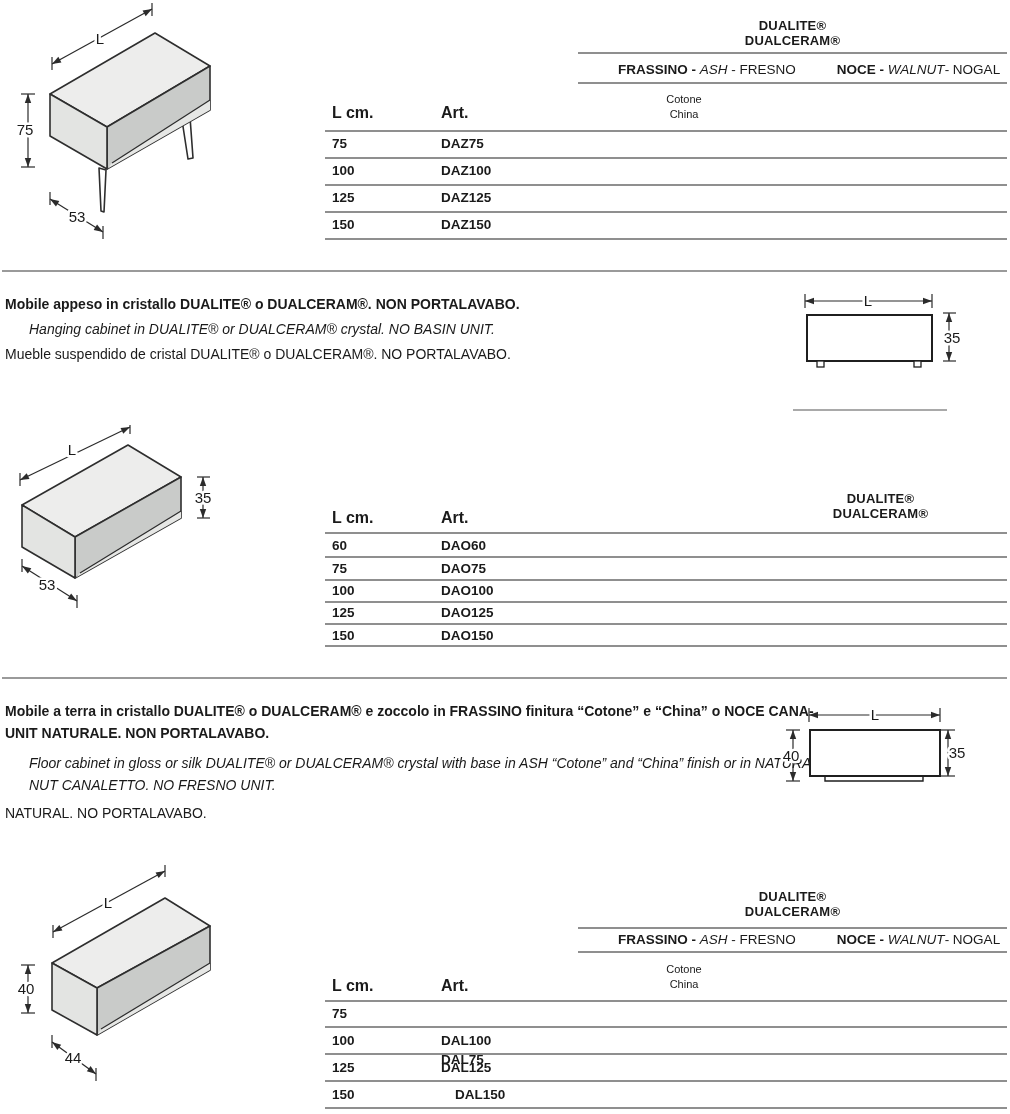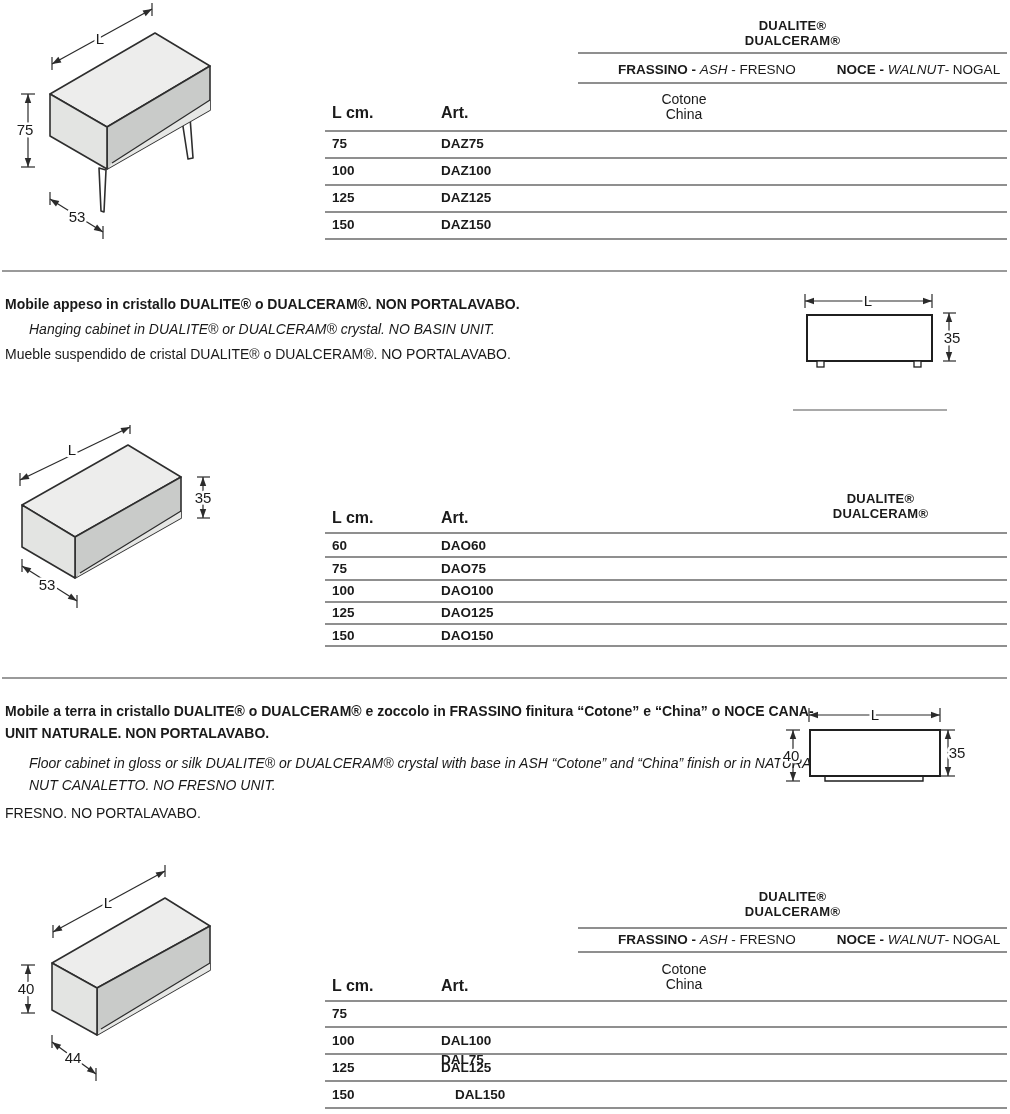--- a/index.html
+++ b/index.html
@@ -6,21 +6,21 @@
   .page{position:relative;width:1010px;height:1114px;background:#ffffff;
         font-family:"Liberation Sans",sans-serif;color:#1a1a1a;overflow:hidden;}
   .abs{position:absolute;white-space:nowrap;}
   .hline{position:absolute;height:1.5px;background:#8f8f8f;}
   .sep{position:absolute;height:2px;background:#9a9a9a;}
   .brand{font-weight:700;font-size:13px;line-height:15px;text-align:center;letter-spacing:.2px;}
   .brand span{display:block;}
   .finish{font-size:13.5px;text-align:center;}
   .finish .b{font-weight:700;margin-left:40px;}
   .finish .i{font-style:italic;}
-  .sub{font-size:14px;line-height:14.5px;text-align:center;}
+  .sub{font-size:11px;line-height:14.5px;text-align:center;}
   .sub span{display:block;}
   .colhead{font-weight:700;font-size:16px;}
   .cell{font-weight:700;font-size:13.5px;}
   .desc{font-size:14px;line-height:22px;}
   .desc span{display:block;}
   .db{font-weight:700;}
   .di{font-style:italic;margin-left:24px;}
   svg{position:absolute;}
   svg text{font-family:"Liberation Sans",sans-serif;font-size:15px;fill:#1a1a1a;
            paint-order:stroke;stroke:#ffffff;stroke-width:5px;stroke-linejoin:round;text-anchor:middle;}
@@ -206,21 +206,21 @@
 
   <div class="abs desc db" style="left:5px;top:700px">
     <span>Mobile a terra in cristallo DUALITE® o DUALCERAM® e zoccolo in FRASSINO finitura “Cotone” e “China”  o NOCE CANA-</span>
     <span>UNIT NATURALE. NON PORTALAVABO.</span>
   </div>
   <div class="abs desc di" style="left:5px;top:752px">
     <span>Floor cabinet in gloss or silk DUALITE® or DUALCERAM® crystal with base in ASH “Cotone” and “China” finish or in NATURAL WAL-</span>
     <span>NUT CANALETTO. NO FRESNO UNIT.</span>
   </div>
   <div class="abs desc" style="left:5px;top:802px">
-    <span>FRESNO. NO PORTALAVABO.</span>
+    <span>NATURAL. NO PORTALAVABO.</span>
   </div>
 
   <svg style="left:760px;top:695px" width="250" height="110" viewBox="0 0 250 110">
     <line class="dim" x1="49" y1="20" x2="180" y2="20"></line>
     <line class="dim" x1="49" y1="13" x2="49" y2="27"></line>
     <line class="dim" x1="180" y1="13" x2="180" y2="27"></line>
     <g transform="translate(180,20)">
         <path class="ah" d="M0,0 L-9,3.2 L-9,-3.2 Z"></path>
       </g>
     <g transform="translate(49,20) rotate(180)">

